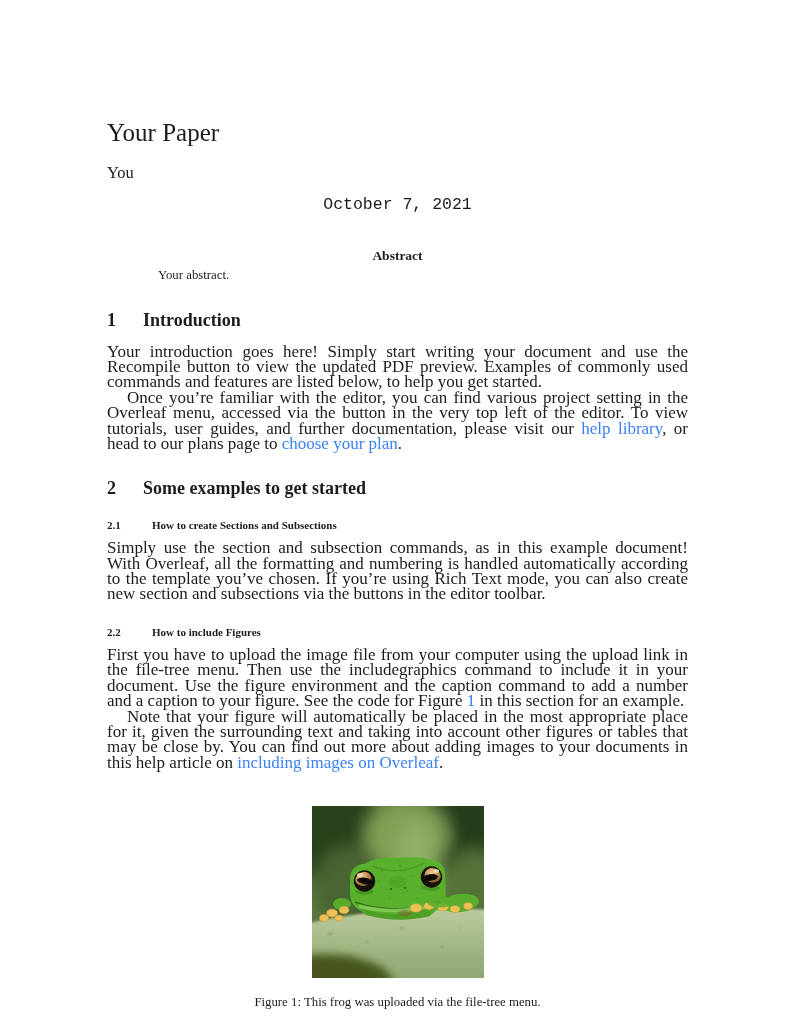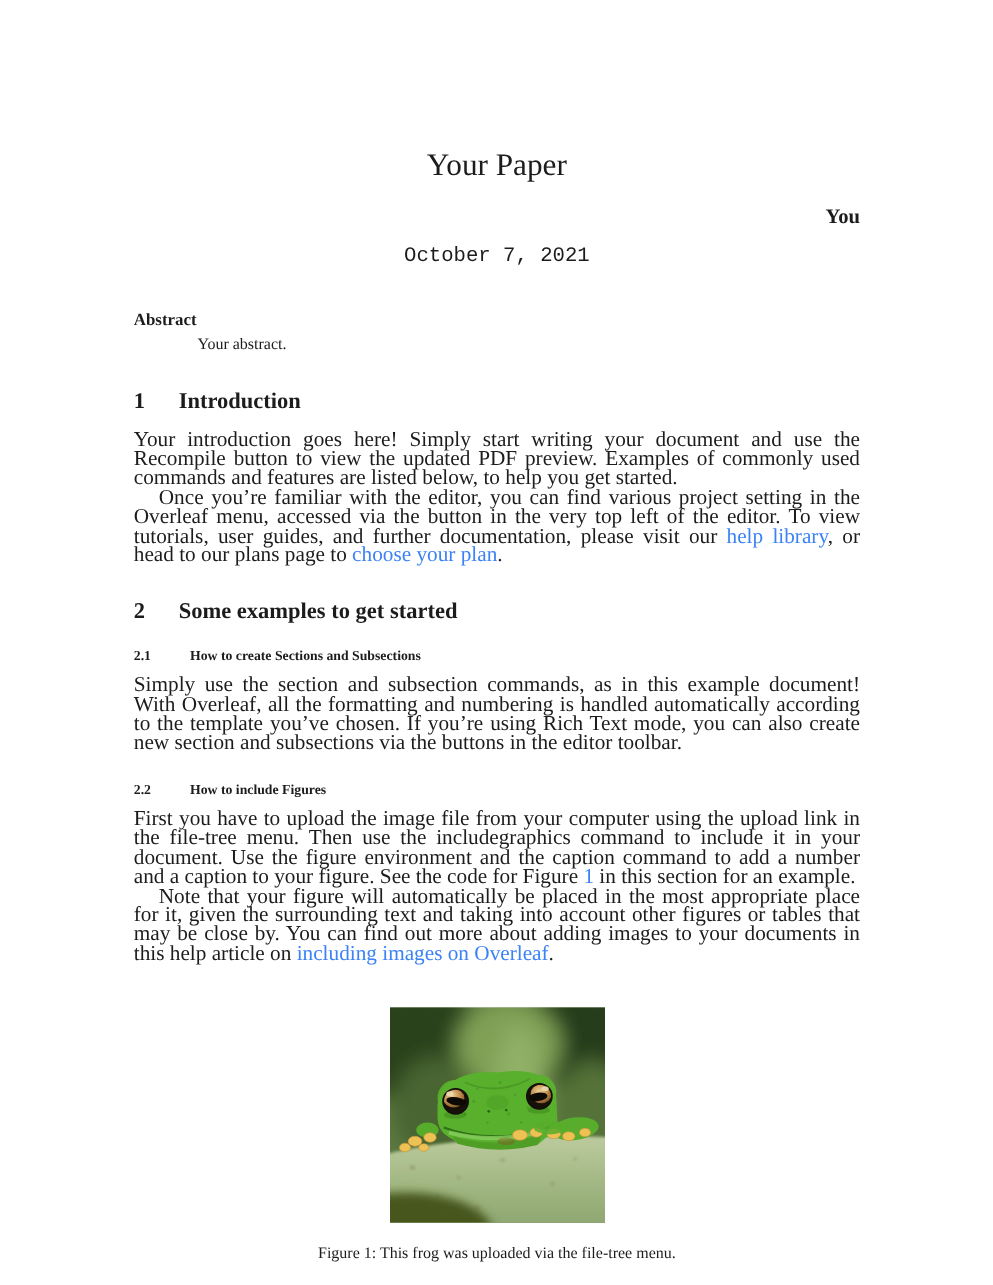--- a/index.html
+++ b/index.html
@@ -12,25 +12,25 @@
     overflow:hidden;
     margin:0 auto;
   }
   .content{
     position:absolute;
     left:107px;top:0;
     width:581px;
   }
   h1.title{
     font-size:25px;font-weight:400;line-height:1.2;
-    text-align:center;margin:118px 0 0 0;
+    text-align:left;margin:118px 0 0 0;
   }
-  .author{font-size:16.5px;text-align:right;margin-top:15px;font-weight:bold;}
+  .author{font-size:16.5px;text-align:left;margin-top:15px;}
   .date{font-size:16.5px;text-align:center;margin-top:12px;font-family:Liberation Mono, monospace;}
-  .abstract-head{font-size:13.5px;font-weight:700;text-align:left;margin-top:34px;font-family:Liberation Serif, serif;}
+  .abstract-head{font-size:13.5px;font-weight:700;text-align:center;margin-top:34px;font-family:Liberation Serif, serif;}
   .abstract-body{font-size:12.8px;line-height:15px;margin:4px 38px 0 38px;text-indent:13px;}
   h2.section{font-size:18px;font-weight:700;margin:27px 0 12px 0;line-height:1.2;}
   h2.section .secnum{display:inline-block;min-width:36px;}
   h3.subsection{font-size:11px;font-weight:700;margin:19px 0 8px 0;line-height:1.2;}
   h3.subsection .subnum{display:inline-block;min-width:45px;}
   h3.sub22{margin-top:24px;}
   p.body{
     font-size:17px;line-height:15.4px;
     text-align:justify;margin:0;
   }

